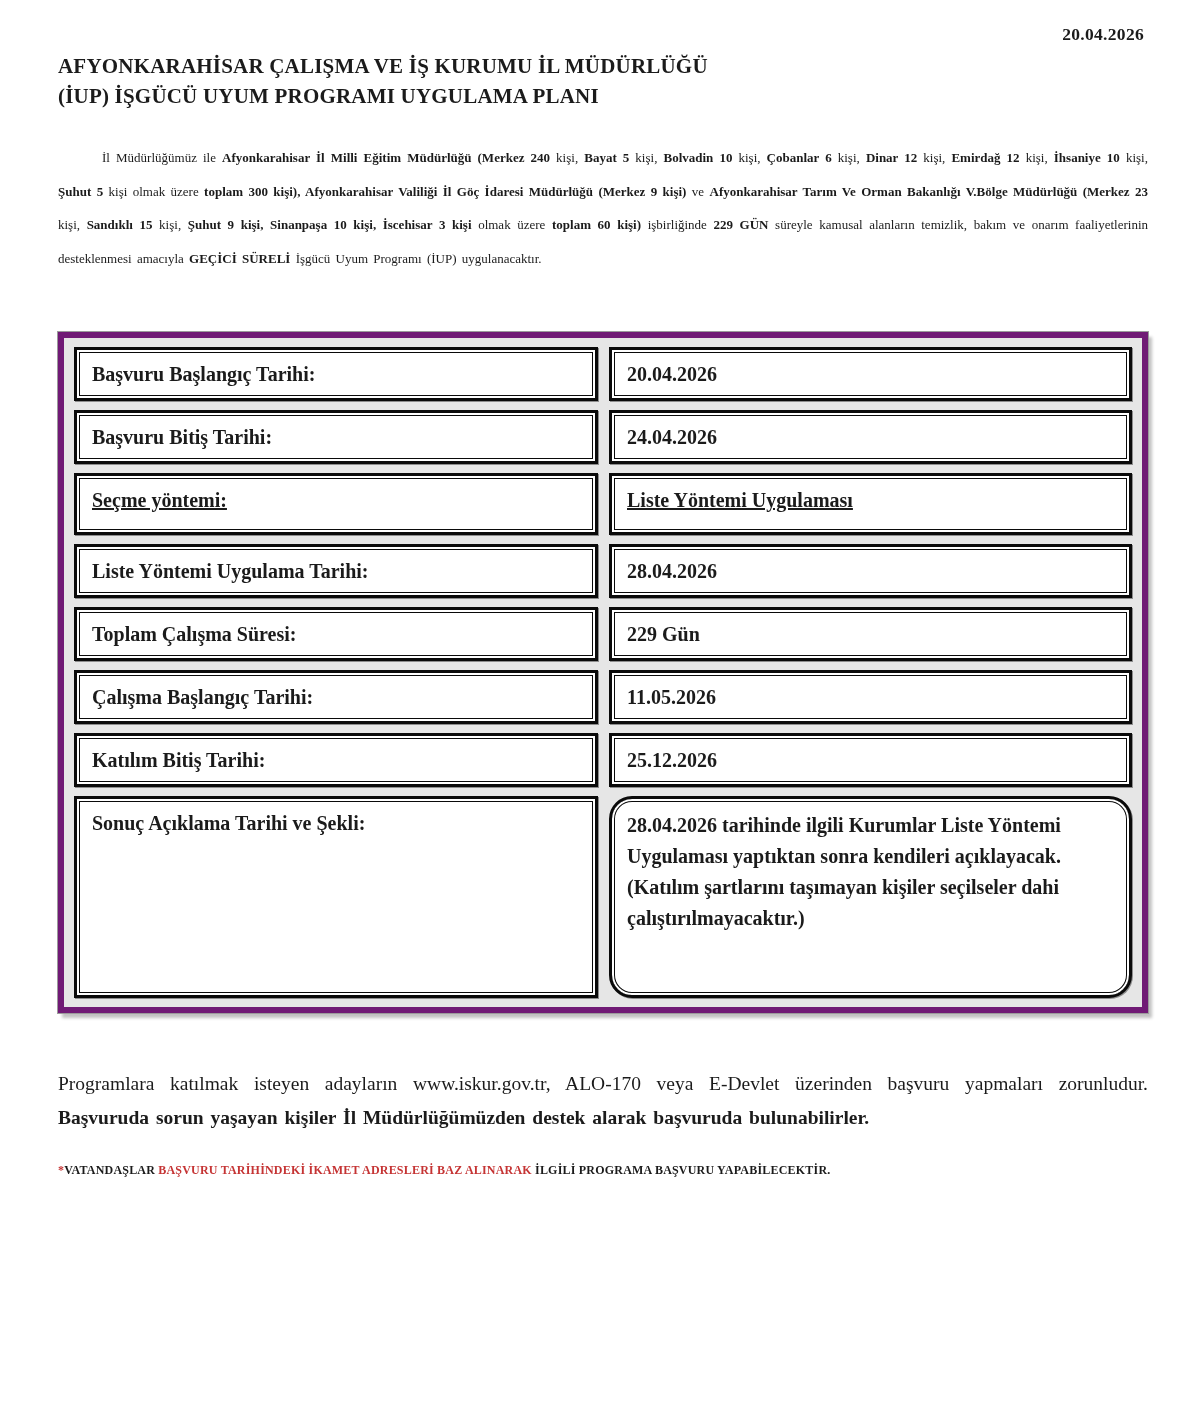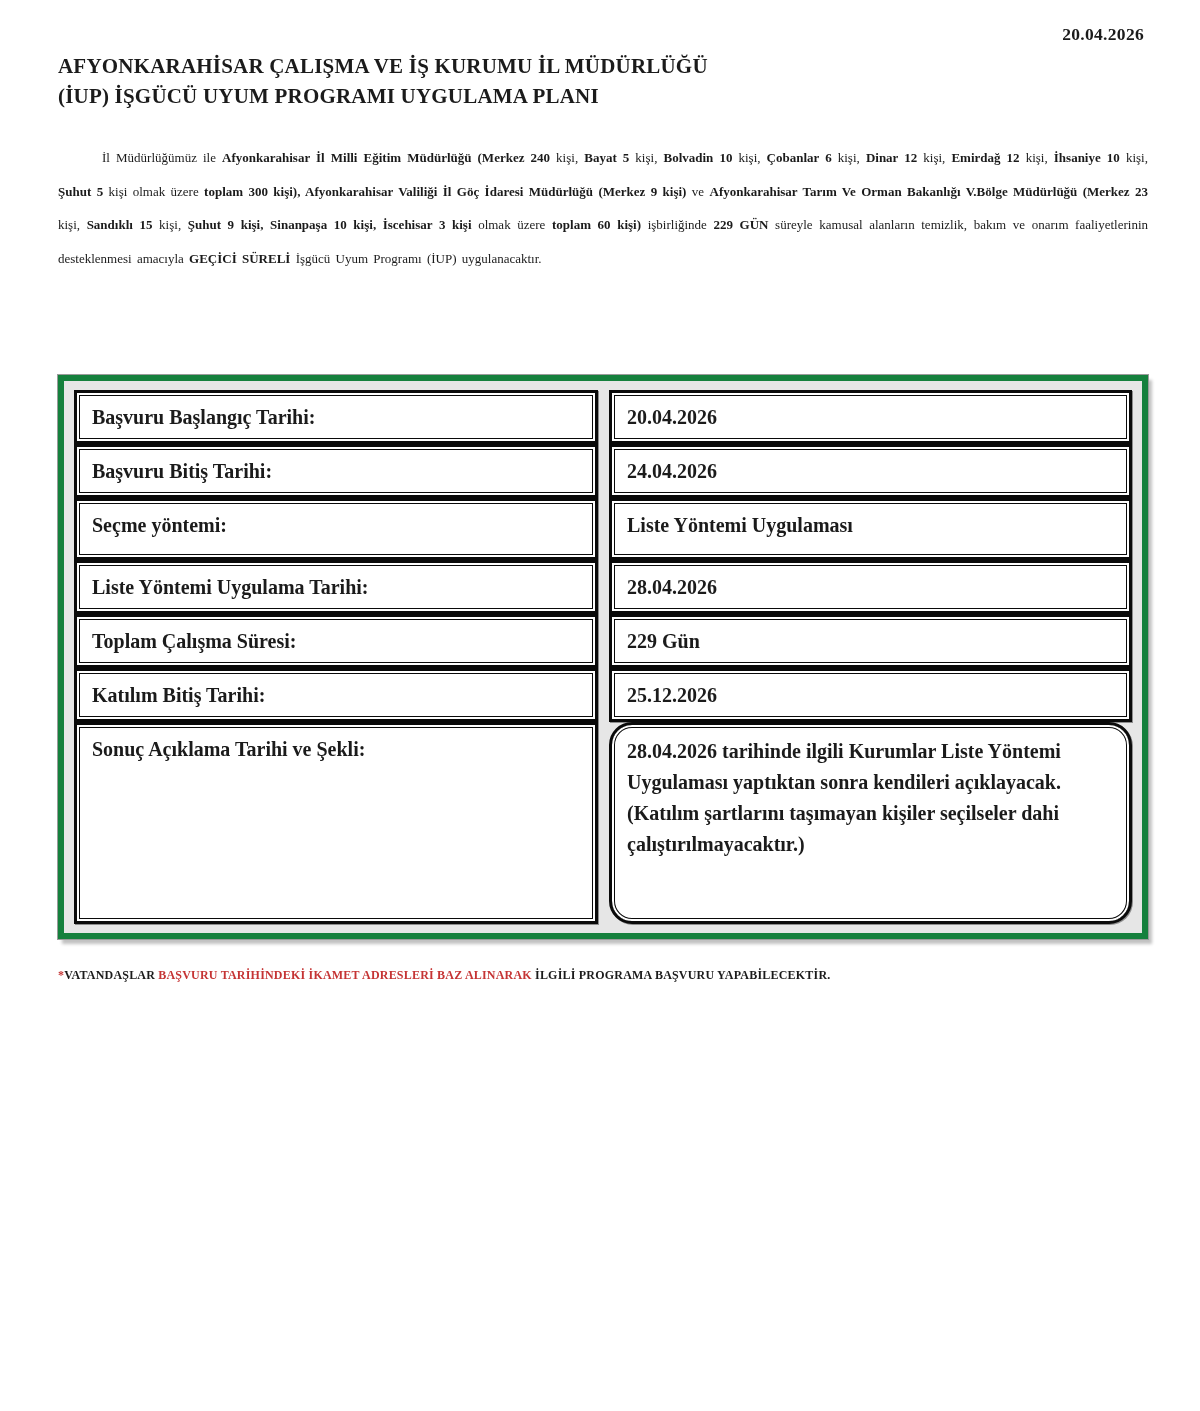--- a/index.html
+++ b/index.html
@@ -31,44 +31,45 @@
   .intro {
     margin-top:30px;
     font-size:13px;
     line-height:33.5px;
     text-align:justify;
     text-indent:44px;
     word-spacing:2px;
   }
 
   .doc-table {
-    margin-top:100px;
-    border:6px solid #15803d;
+    margin-top:57px;
+    border:6px solid #701a75;
     outline:1px solid #9b9b9b;
     background:#e6e6e6;
     padding:9px 10px;
     display:flex;
     flex-direction:column;
+    gap:9px;
     box-shadow:4px 5px 3px #c2c2c2;
   }
   .t-row { display:flex; gap:11px; }
   .t-cell {
     background:#fff;
     border:3px solid #0a0a0a;
     box-shadow: inset 0 0 0 2px #ffffff, inset 0 0 0 3px #0a0a0a, 1px 1px 0 #8d8d8d;
     padding:11px 15px;
     font-weight:bold;
     font-size:20px;
     line-height:26px;
     box-sizing:border-box;
     min-height:53px;
   }
   .t-label { flex:0 0 524px; }
   .t-value { flex:1; }
-  .t-row.tall .t-cell { min-height:62px; }
+  .t-row.tall .t-cell { min-height:62px;text-decoration:underline; }
   .t-row.xl .t-cell   { min-height:202px; }
   .t-cell.pre { white-space:pre-line; line-height:31px;border-radius:23px; }
 
   .footer-1 {
     margin-top:54px;
     font-size:19.5px;
     line-height:33.5px;
     text-align:justify;
     word-spacing:2px;
   }
@@ -115,30 +116,35 @@
     <div class="t-row">
       <div class="t-cell t-label">Liste Yöntemi Uygulama Tarihi:</div>
       <div class="t-cell t-value">28.04.2026</div>
     </div>
 
     <div class="t-row">
       <div class="t-cell t-label">Toplam Çalışma Süresi:</div>
       <div class="t-cell t-value">229 Gün</div>
     </div>
 
+    <div class="t-row">
+      <div class="t-cell t-label">Çalışma Başlangıç Tarihi:</div>
+      <div class="t-cell t-value">11.05.2026</div>
+    </div>
 
     <div class="t-row">
       <div class="t-cell t-label">Katılım Bitiş Tarihi:</div>
       <div class="t-cell t-value">25.12.2026</div>
     </div>
 
     <div class="t-row xl">
       <div class="t-cell t-label">Sonuç Açıklama Tarihi ve Şekli:</div>
       <div class="t-cell t-value pre">28.04.2026 tarihinde ilgili Kurumlar Liste Yöntemi Uygulaması yaptıktan sonra kendileri açıklayacak.
 (Katılım şartlarını taşımayan kişiler seçilseler dahi çalıştırılmayacaktır.)</div>
     </div>
 
   </div>
 
+  <p class="footer-1"><span>Programlara katılmak isteyen adayların www.iskur.gov.tr, ALO-170 veya E-Devlet üzerinden başvuru yapmaları zorunludur. </span><span style="font-weight: bold;">Başvuruda sorun yaşayan kişiler İl Müdürlüğümüzden destek alarak başvuruda bulunabilirler.</span></p>
 
   <p class="footer-2"><span style="font-weight: bold; color: rgb(197, 52, 52);">*</span><span style="font-weight: bold;">VATANDAŞLAR </span><span style="font-weight: bold; color: rgb(197, 52, 52);">BAŞVURU TARİHİNDEKİ İKAMET ADRESLERİ BAZ ALINARAK </span><span style="font-weight: bold;">İLGİLİ PROGRAMA BAŞVURU YAPABİLECEKTİR.</span></p>
 
 </div>
 
 </body></html>

